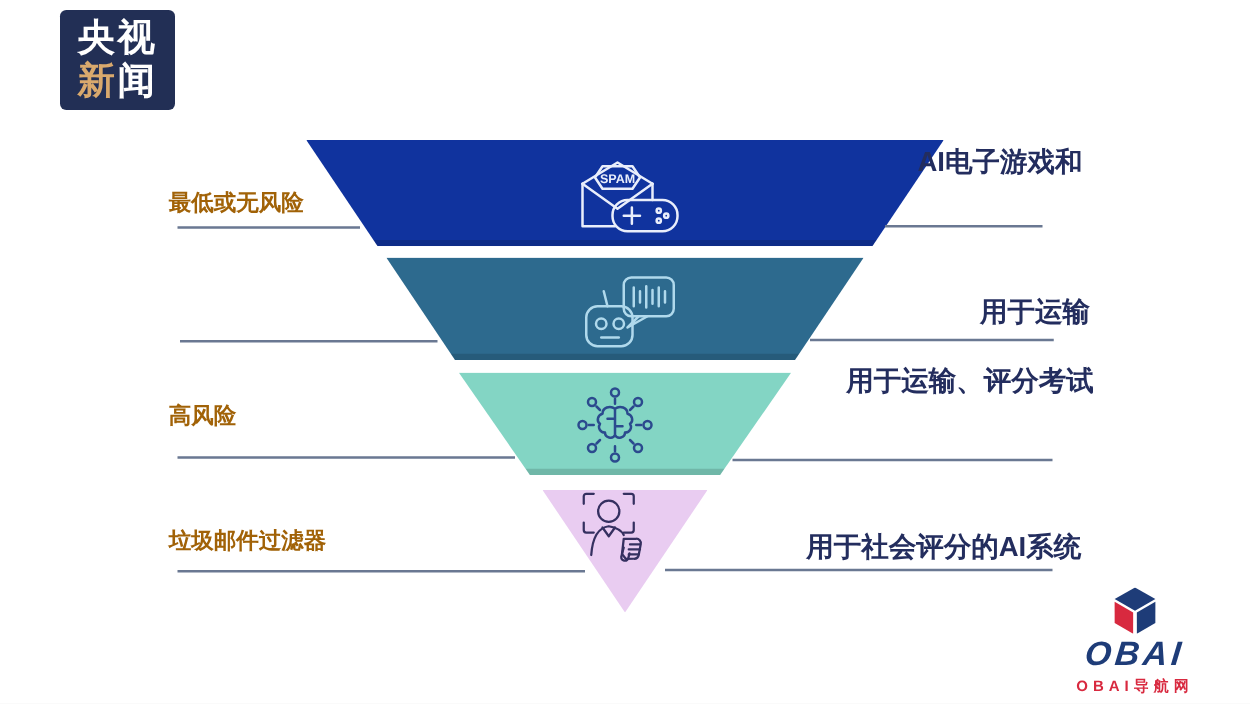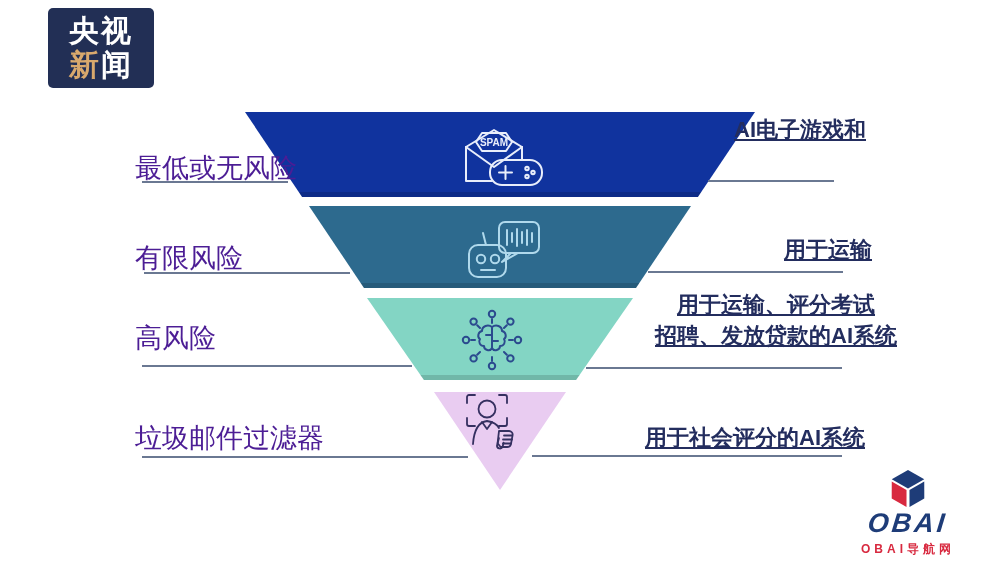--- a/index.html
+++ b/index.html
@@ -5,21 +5,21 @@
   * { margin:0; padding:0; box-sizing:border-box; }
   html,body { background:#f4f4f4; }
   body { font-family:"Liberation Sans","DejaVu Sans",sans-serif; }
   .stage {
     position:relative; width:1000px; height:563px; background:#ffffff;
     overflow:hidden; margin:0 auto;
   }
 
   
   .badge {
-    position:absolute; left:48px; top:8px; width:106px; height:80px;
+    position:absolute; left:48px; top:8px; width:92px; height:80px;
     border-radius:5px; display:flex; flex-direction:column;
     align-items:center; justify-content:center;
     color:#ffffff; font-weight:bold; font-size:30px; line-height:34px;
     letter-spacing:2px;
   }
 
   
   .band { position:absolute; box-shadow:inset 0 -5px 0 rgba(0,0,0,.14); }
   .band1 { left:245px; top:112px; width:510px; height:85px;
            clip-path:polygon(0 0,100% 0,88.8% 100%,11.2% 100%); }
@@ -27,25 +27,25 @@
            clip-path:polygon(0 0,100% 0,85.6% 100%,14.4% 100%); }
   .band3 { left:367px; top:298px; width:266px; height:82px;
            clip-path:polygon(0 0,100% 0,78.6% 100%,21.4% 100%); }
   .band4 { left:434px; top:392px; width:132px; height:98px;
            clip-path:polygon(0 0,100% 0,50% 100%); box-shadow:none; }
 
   .icon { position:absolute; fill:none; stroke-width:2;
           stroke-linecap:round; stroke-linejoin:round; }
 
   
-  .risk-label { position:absolute; left:135px; color:#4c1d95;
-                font-weight:normal; font-size:27px; white-space:nowrap; }
+  .risk-label { position:absolute; left:135px; color:#a16207;
+                font-weight:bold; font-size:18px; white-space:nowrap; }
   .use-label  { position:absolute; color:#232d5e; font-weight:bold;
                 font-size:22px; line-height:31px; text-align:center;
-                white-space:nowrap;text-decoration:underline; }
+                white-space:nowrap; }
   .rule { position:absolute; height:2px; background:#6a7892; }
 
   
   .obai { position:absolute; left:838px; top:470px; width:140px; height:88px;
           display:flex; flex-direction:column; align-items:center; }
   .obai-word { font-weight:bold; font-style:italic; font-size:27px;
                letter-spacing:3px; transform:skewX(-6deg); margin-top:1px; }
   .obai-tag  { font-weight:bold; font-size:12px; letter-spacing:4px;
                margin-top:2px; }
 </style>
@@ -111,42 +111,40 @@
     <path d="M15,56 C16,42 21,34 29,33 C35,34 39,36 41,40"></path>
     <path d="M24,34 l5,7 l5,-7"></path>
     <path d="M41,43 h10 a3.6,3.6 0 0 1 3.6,4.2 l-1.6,8.6 a3.8,3.8 0 0 1 -3.8,3.2 h-6.6 l-3,-3.8 z"></path>
     <path d="M54,47.5 h-8 M54,51.5 h-9 M53,55.5 h-8"></path>
     <path d="M41,50 l-2,7.5 a2.9,2.9 0 0 0 5.6,1.2 l1,-4"></path>
   </svg>
 
   <div class="risk-label" style="top:150px;">最低或无风险</div>
   <div class="rule" style="left:142px; top:181px; width:146px;"></div>
 
-  <div class="risk-label" style="top:240px;">有限风险</div>
   <div class="rule" style="left:144px; top:272px; width:206px;"></div>
 
   <div class="risk-label" style="top:320px;">高风险</div>
   <div class="rule" style="left:142px; top:365px; width:270px;"></div>
 
   <div class="risk-label" style="top:420px;">垃圾邮件过滤器</div>
   <div class="rule" style="left:142px; top:456px; width:326px;"></div>
 
   <div class="use-label" style="left:700px; top:114px; width:200px;">
     <div>AI电子游戏和</div>
   </div>
   <div class="rule" style="left:708px; top:180px; width:126px;"></div>
 
   <div class="use-label" style="left:718px; top:234px; width:220px;">
     <div>用于运输</div>
   </div>
   <div class="rule" style="left:648px; top:271px; width:195px;"></div>
 
   <div class="use-label" style="left:652px; top:289px; width:248px;">
     <div>用于运输、评分考试</div>
-    <div>招聘、发放贷款的AI系统</div>
   </div>
   <div class="rule" style="left:586px; top:367px; width:256px;"></div>
 
   <div class="use-label" style="left:645px; top:422px; width:220px;">
     <div>用于社会评分的AI系统</div>
   </div>
   <div class="rule" style="left:532px; top:455px; width:310px;"></div>
 
   <div class="obai">
     <svg width="46" height="48" viewBox="0 0 48 50">

